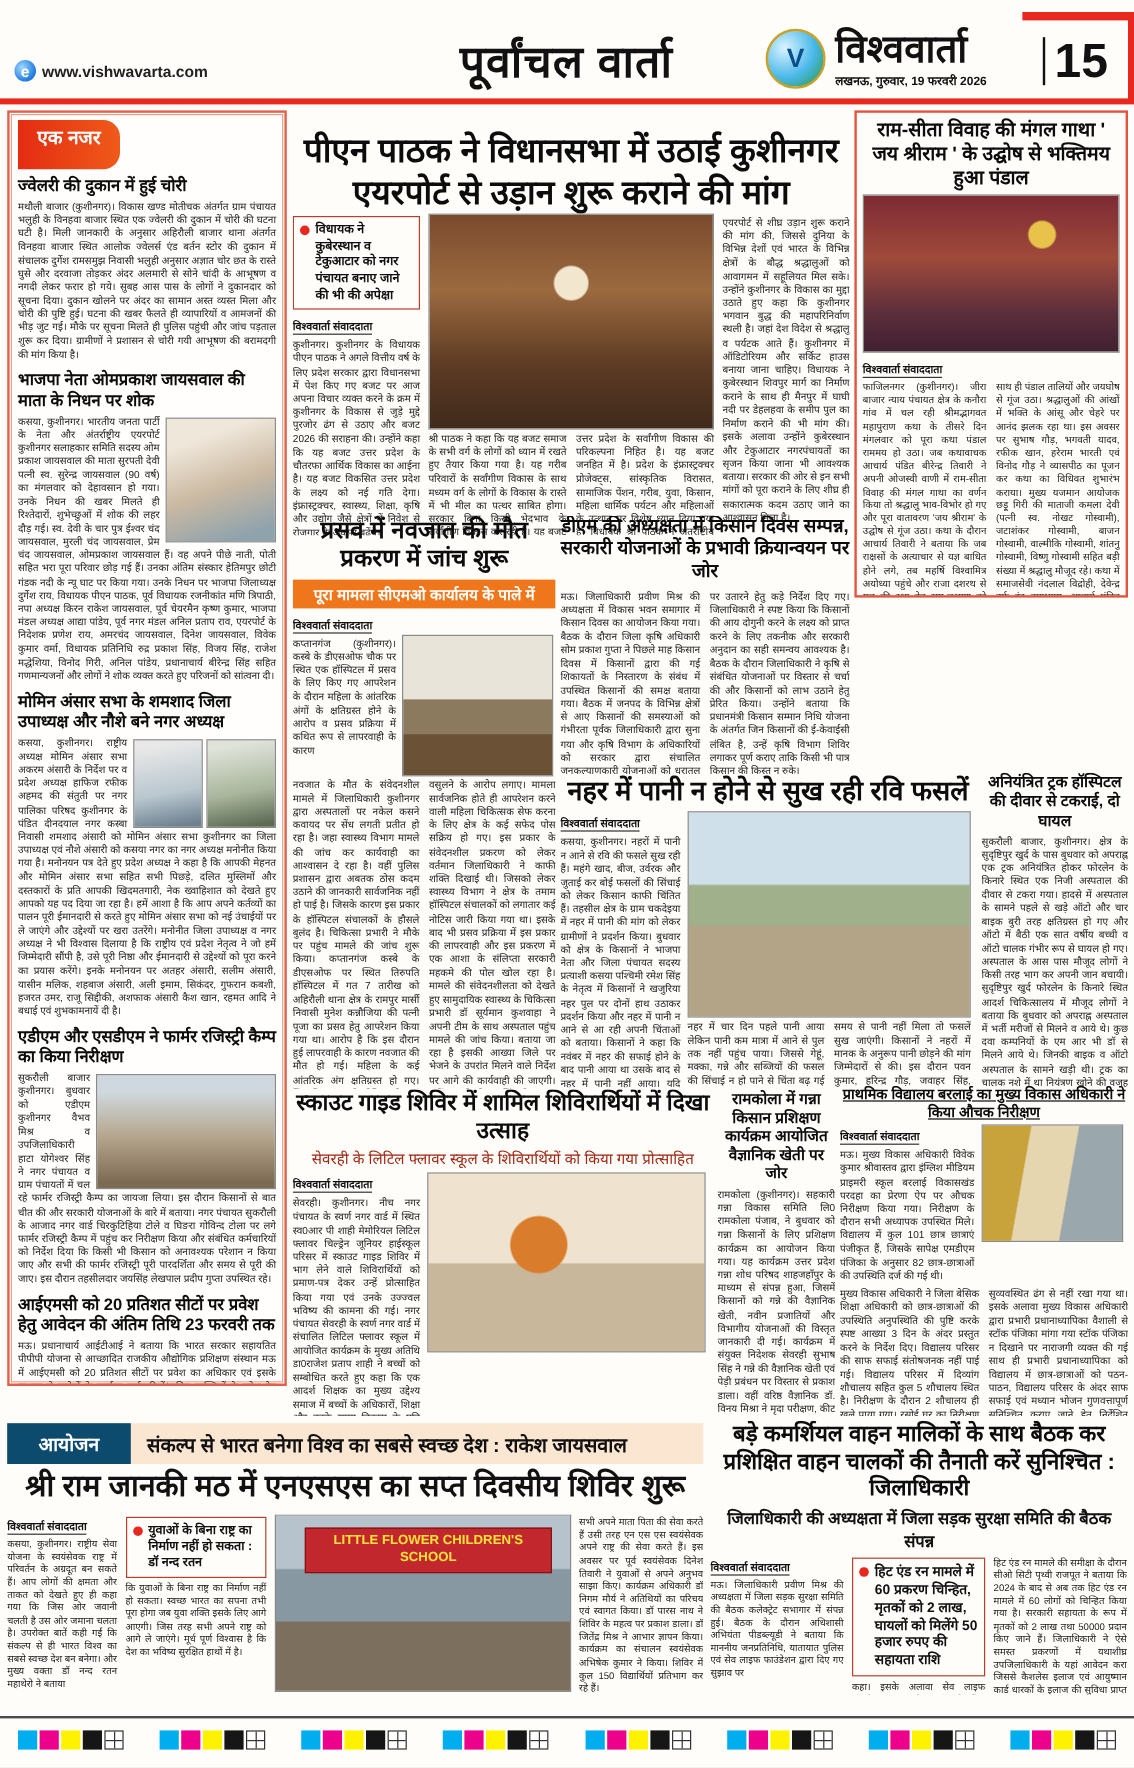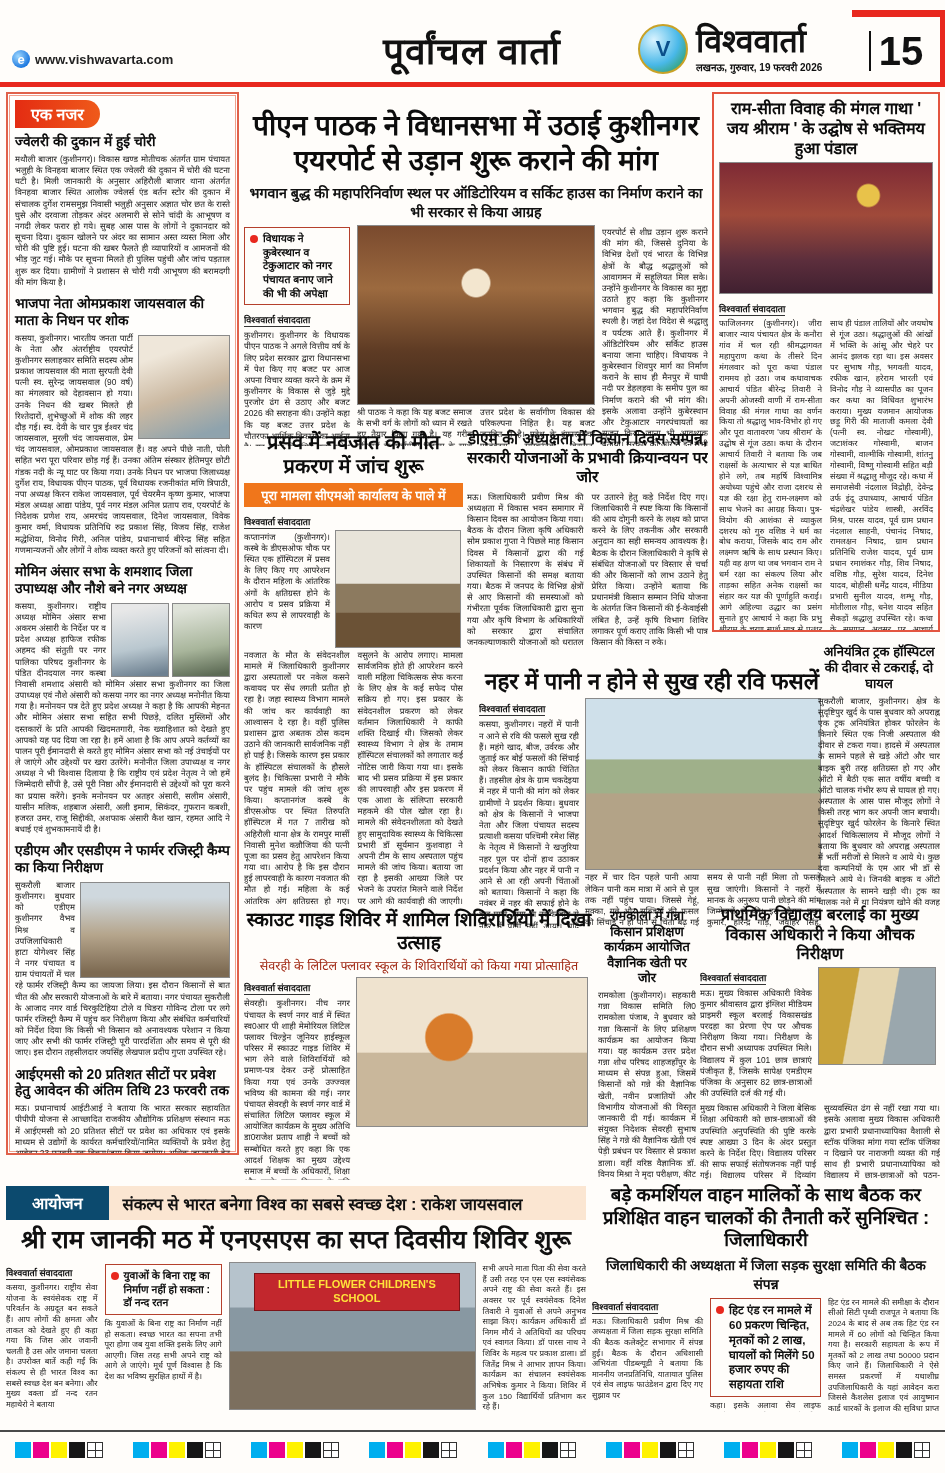--- a/index.html
+++ b/index.html
@@ -27,21 +27,21 @@
   .place{font-weight:normal;}
   .photo{border:1px solid #8a8a8a;box-sizing:border-box;}
   .cols2{column-count:2;column-gap:8px;}
   .hbox{border:1px solid #b5402c;padding:4px 5px;display:flex;gap:5px;align-items:flex-start;margin:2px 0 4px;}
   .hbox .dot{width:8px;height:8px;border-radius:50%;background:#e8281e;flex:0 0 8px;margin-top:3px;}
   .hbox .htx{font-size:10.5px;font-weight:bold;line-height:1.3;text-align:left;}
   
   .sidebar{left:6px;top:92px;width:233px;height:1063px;border:2px solid #e0614a;box-shadow:inset 0 0 0 1px #fff,inset 0 0 0 2px #f0a08c;
            padding:6px 7px;box-sizing:border-box;overflow:hidden;background:#fffefc;}
   .ekbar{background:linear-gradient(90deg,#e42c12,#ef5a1a);color:#fff;font-size:16px;font-weight:800;
-         padding:3px 16px 3px;border-radius:0 14px 14px 0;display:inline-block;margin-bottom:6px;}
+         padding:3px 16px 16px;border-radius:0 14px 14px 0;display:inline-block;margin-bottom:6px;}
   .sb-art{margin-bottom:8px;}
   .sb-art h3{font-size:13.8px;text-align:left;margin-bottom:3px;}
   .ph-woman{float:right;width:92px;height:104px;margin:2px 0 2px 5px;
             background:linear-gradient(160deg,#efe7da 20%,#cbb9a2 55%,#8fa3ad 90%);}
   .twoport{float:right;display:flex;gap:3px;margin:2px 0 2px 5px;}
   .ph-port1{width:58px;height:74px;background:linear-gradient(170deg,#e8e8e8 10%,#b9c7cf 60%,#6e8191 95%);}
   .ph-port2{width:58px;height:74px;background:linear-gradient(170deg,#dfe3d9 10%,#a8b59b 60%,#5d6b55 95%);}
   .ph-camp{float:right;width:150px;height:96px;margin:2px 0 2px 5px;
            background:linear-gradient(180deg,#cfd8de 15%,#b5a58c 55%,#7d6a52 95%);}
   
@@ -56,46 +56,46 @@
   
   .prasav{left:244px;top:430px;width:219px;height:477px;overflow:hidden;}
   .prasav h2{font-size:20px;}
   .strap{background:#f0761b;color:#fff;font-size:12.8px;font-weight:bold;text-align:center;padding:3px 2px;margin:4px 0;}
   .ph-office{width:126px;height:118px;background:
       linear-gradient(180deg,#e8e4da 0 45%,#8c7a5f 46% 70%,#6b5236 71% 100%);}
   
   .dm{left:467px;top:430px;width:241px;height:215px;overflow:hidden;}
   .dm h2{font-size:15.5px;}
   
-  .ramsita{left:712px;top:92px;width:228px;height:540px;border:2px solid #e3543f;padding:5px;box-sizing:border-box;overflow:hidden;}
+  .ramsita{left:712px;top:92px;width:228px;height:406px;border:2px solid #e3543f;padding:5px;box-sizing:border-box;overflow:hidden;}
   .ramsita h2{font-size:16.2px;}
   .ph-pandal{width:100%;height:132px;margin:4px 0;background:
       radial-gradient(circle at 70% 25%,#e8c24a 0 6%,transparent 7%),
       linear-gradient(180deg,#7e2a35 0%,#a04a3a 40%,#5c2e3c 75%,#402030 100%);}
   
-  .nahar{left:467px;top:668px;width:346px;height:260px;overflow:hidden;margin-left:12px;}
+  .nahar{left:467px;top:646px;width:346px;height:260px;overflow:hidden;}
   .nahar h2{font-size:22.5px;}
   .ph-farmers{width:236px;height:172px;background:
       linear-gradient(180deg,#cfe0ea 0 35%,#9fb08a 36% 55%,#b3a387 56% 100%);}
   
   .truck{left:818px;top:644px;width:122px;height:262px;overflow:hidden;}
   .truck h3{font-size:13px;}
   
   .scout{left:244px;top:908px;width:350px;height:272px;overflow:hidden;}
   .scout h2{font-size:19px;}
   .scout .sub{font-size:12.6px;font-weight:normal;color:#a02712;text-align:center;margin:3px 0;}
   .ph-monk{width:232px;height:150px;background:
       radial-gradient(circle at 40% 40%,#d97c2b 0 14%,transparent 15%),
       linear-gradient(180deg,#efe3cf 0 50%,#c9b79b 51% 100%);}
   
   .ganna{left:598px;top:908px;width:98px;height:272px;overflow:hidden;}
   .ganna h3{font-size:12.8px;}
   
   .school{left:700px;top:905px;width:240px;height:275px;overflow:hidden;}
-  .school h2{font-size:16px;}
+  .school h2{font-size:12px;text-decoration:underline;}
   .ph-school{width:118px;height:98px;background:
       linear-gradient(100deg,#c8a23a 0 30%,#e5d6b0 31% 60%,#9aa7ad 61% 100%);}
   
   .kicker{left:6px;top:1186px;width:580px;height:34px;background:#fbe6d2;display:flex;align-items:center;gap:14px;}
   .kickbox{background:#0c4a6e;color:#fff;font-size:16px;font-weight:800;padding:4px 26px;height:100%;
            display:flex;align-items:center;box-sizing:border-box;}
   .kicktext{font-size:16.5px;font-weight:800;}
   .nssh{left:6px;top:1224px;width:580px;text-align:center;font-size:25px;font-weight:800;line-height:1.2;}
   .nssrow{left:6px;top:1262px;width:580px;height:150px;display:flex;gap:7px;overflow:hidden;}
   .nssrow .c1{width:92px;}
@@ -181,21 +181,20 @@
       <h3>आईएमसी को 20 प्रतिशत सीटों पर प्रवेश हेतु आवेदन की अंतिम तिथि 23 फरवरी तक</h3>
       <p><span class="place">मऊ।</span>
          <span>प्रधानाचार्य आईटीआई ने बताया कि भारत सरकार सहायतित पीपीपी योजना से आच्छादित राजकीय औद्योगिक प्रशिक्षण संस्थान मऊ में आईएमसी को 20 प्रतिशत सीटों पर प्रवेश का अधिकार एवं इसके माध्यम से उद्योगों के कार्यरत कर्मचारियों/नामित व्यक्तियों के प्रवेश हेतु आवेदन 23 फरवरी तक विक्रय/जमा किया जायेगा। अधिक जानकारी हेतु इच्छुक अभ्यर्थी किसी कार्य दिवस में संस्थान में उपस्थित होकर सम्पूर्ण जानकारी प्राप्त कर सकते हैं।</span></p>
     </div>
 
     
   </div>
 
   <div class="abs lead art">
     <h1>पीएन पाठक ने विधानसभा में उठाई कुशीनगर एयरपोर्ट से उड़ान शुरू कराने की मांग</h1>
-    <div class="sub">भगवान बुद्ध की महापरिनिर्वाण स्थल पर ऑडिटोरियम व सर्किट हाउस का निर्माण कराने का भी सरकार से किया आग्रह</div>
     <div class="leadrow">
       <div class="c">
         <div class="hbox">
           <span class="dot"></span>
           <span class="htx">विधायक ने कुबेरस्थान व टेकुआटार को नगर पंचायत बनाए जाने की भी की अपेक्षा</span>
         </div>
         <span class="byline">विश्ववार्ता संवाददाता</span>
         <p><span class="place">कुशीनगर।</span>
            <span>कुशीनगर के विधायक पीएन पाठक ने अगले वित्तीय वर्ष के लिए प्रदेश सरकार द्वारा विधानसभा में पेश किए गए बजट पर आज अपना विचार व्यक्त करने के क्रम में कुशीनगर के विकास से जुड़े मुद्दे पुरजोर ढंग से उठाए और बजट 2026 की सराहना की। उन्होंने कहा कि यह बजट उत्तर प्रदेश के चौतरफा आर्थिक विकास का आईना है। यह बजट विकसित उत्तर प्रदेश के लक्ष्य को नई गति देगा। इंफ्रास्ट्रक्चर, स्वास्थ्य, शिक्षा, कृषि और उद्योग जैसे क्षेत्रों में निवेश से रोजगार के अवसर बढ़ेंगे।</span></p>
       </div>

